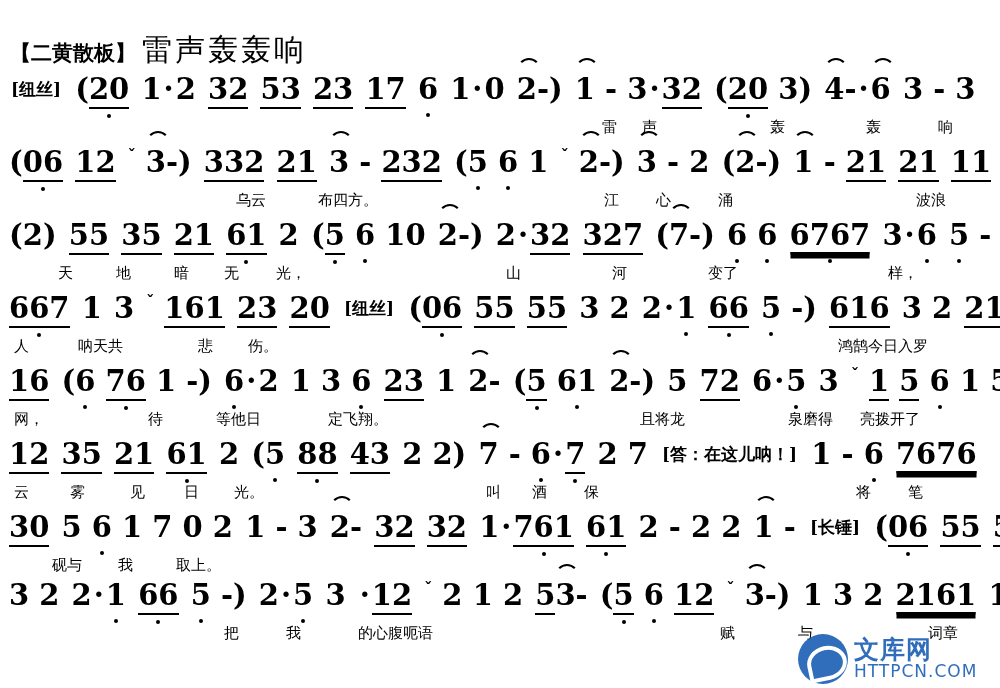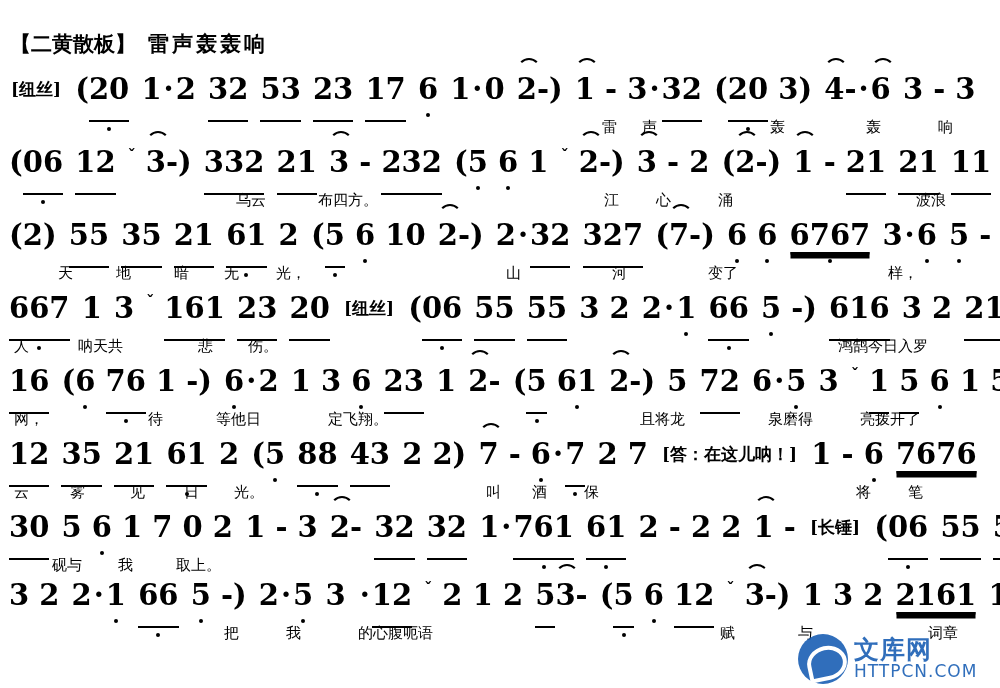--- a/index.html
+++ b/index.html
@@ -32,23 +32,23 @@
     white-space: nowrap;
   }
   .title-banshi {
     font-family: Liberation Mono, monospace;
     font-size: 21px;
     font-weight: bold;
     letter-spacing: 0px;
   }
   .title-name {
     font-family: "DejaVu Serif", serif;
-    font-size: 21px;
-    font-weight: bold;
-    margin-left: 12px;
+    font-size: 30px;
+    font-weight: normal;
+    margin-left: 6px;
     letter-spacing: 3px;
   }
 
   
   .line {
     position: absolute;
     left: 8px;
     width: 992px;
     height: 74px;
     white-space: nowrap;
@@ -69,21 +69,21 @@
     position: relative;
     display: inline-block;
     vertical-align: baseline;
     margin: 0 1px;
   }
   .g .d {
     display: inline-block;
     position: relative;
   }
   
-  .u1 { border-bottom: 2.5px solid #000; padding-bottom: 14px; }
+  .u1 { border-bottom: 2.5px solid #000; padding-bottom: 1px; }
   .u2 { box-shadow: 0 3px 0 -0.5px #000, 0 7px 0 -0.5px #000; }
   .dot-dn::after {
     content: "";
     position: absolute;
     left: 50%;
     bottom: -11px;
     width: 4px; height: 4px;
     margin-left: -2px;
     background: #000;
     border-radius: 50%;
@@ -328,21 +328,21 @@
       <span class="g"><span class="d u1">1</span> <span class="d u1">5</span> <span class="d dot-dn">6</span> 1 5</span>
       
       
     </div>
     <div class="lyrics">
       <span class="ly" style="left:6px">网，</span>
       <span class="ly" style="left:140px">待</span>
       <span class="ly" style="left:208px">等他日</span>
       <span class="ly" style="left:320px">定飞翔。</span>
       <span class="ly" style="left:632px">且将龙</span>
-      <span class="ly" style="left:760px">泉磨得</span>
+      <span class="ly" style="left:780px">泉磨得</span>
       <span class="ly" style="left:852px">亮拨开了</span>
     </div>
   </div>
 
   <div class="line" style="top:437px">
     <div class="notes">
       <span class="g"><span class="d u1">12</span></span>
       <span class="g"><span class="d u1">35</span></span>
       <span class="g"><span class="d u1">21</span></span>
       <span class="g"><span class="d u1 dot-dn">61</span></span>

